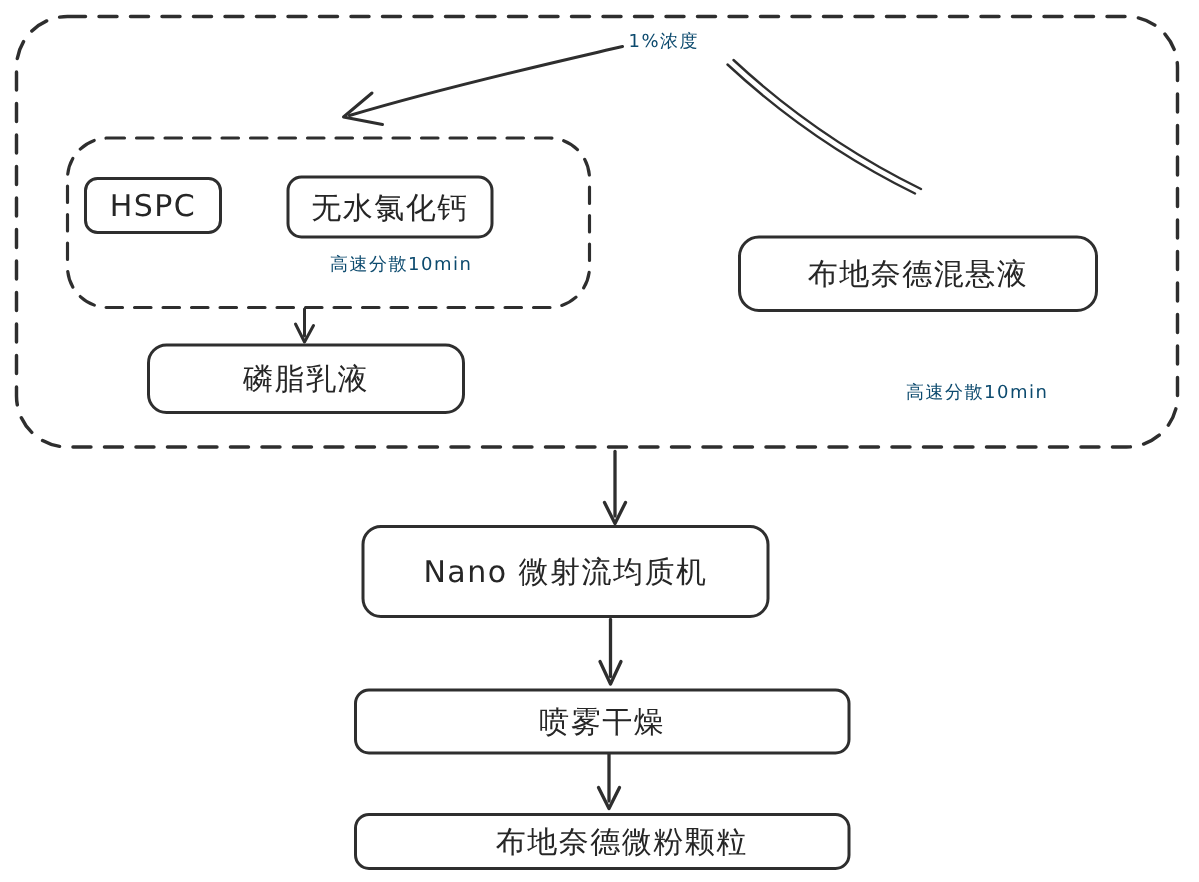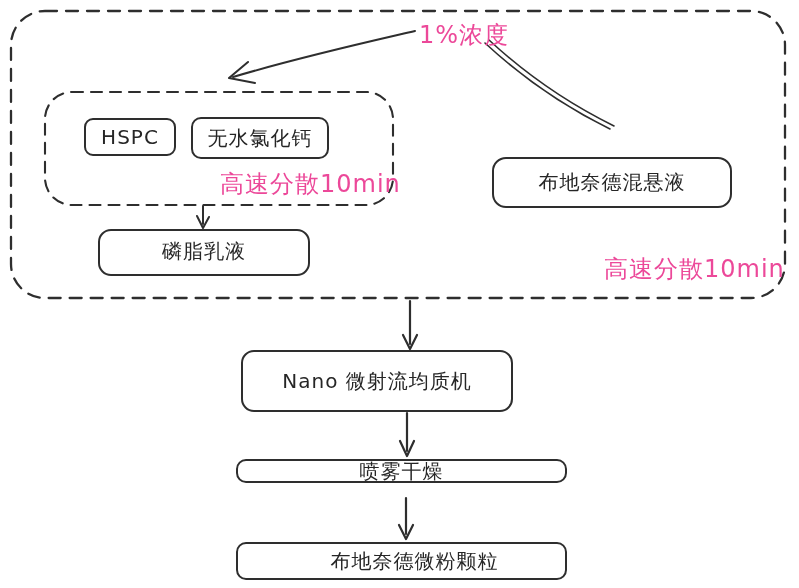--- a/index.html
+++ b/index.html
@@ -37,32 +37,32 @@
     color: #262626;
     box-sizing: border-box;
     text-align: center;
   }
   .node .line {
     line-height: 29px;
     white-space: nowrap;
   }
   .floating-label {
     position: absolute;
-    font-size: 24px;
+    font-size: 12px;
     letter-spacing: 1px;
-    color: #ec4899;
+    color: #0c4a6e;
     white-space: nowrap;
   }
   
-  .node-hspc          { left: 84px;  top: 118px; width: 92px;  height: 38px; border-radius: 9px; }
+  .node-hspc          { left: 56px;  top: 118px; width: 92px;  height: 38px; border-radius: 9px; }
   .node-cacl2         { left: 191px; top: 117px; width: 138px; height: 42px; border-radius: 10px; }
-  .node-phospholipid  { left: 98px;  top: 229px; width: 212px; height: 47px; border-radius: 13px; font-family: Liberation Mono, monospace; }
+  .node-phospholipid  { left: 98px;  top: 229px; width: 212px; height: 47px; border-radius: 13px; }
   .node-suspension    { left: 492px; top: 127px; width: 240px; height: 51px; border-radius: 14px; margin-top: 30px; }
   .node-homogenizer   { left: 241px; top: 350px; width: 272px; height: 62px; border-radius: 13px; }
-  .node-spray         { left: 236px; top: 459px; width: 331px; height: 24px; border-radius: 10px; }
+  .node-spray         { left: 236px; top: 459px; width: 331px; height: 44px; border-radius: 10px; }
   .node-micropowder   { left: 236px; top: 542px; width: 331px; height: 38px; border-radius: 10px; padding-left: 26px; }
   
   .label-concentration    { left: 419px; top: 19px; }
   .label-inner-dispersion { left: 220px; top: 168px; }
   .label-outer-dispersion { left: 604px; top: 253px; }
 </style>
 </head>
 <body>
 
 <div class="canvas">

